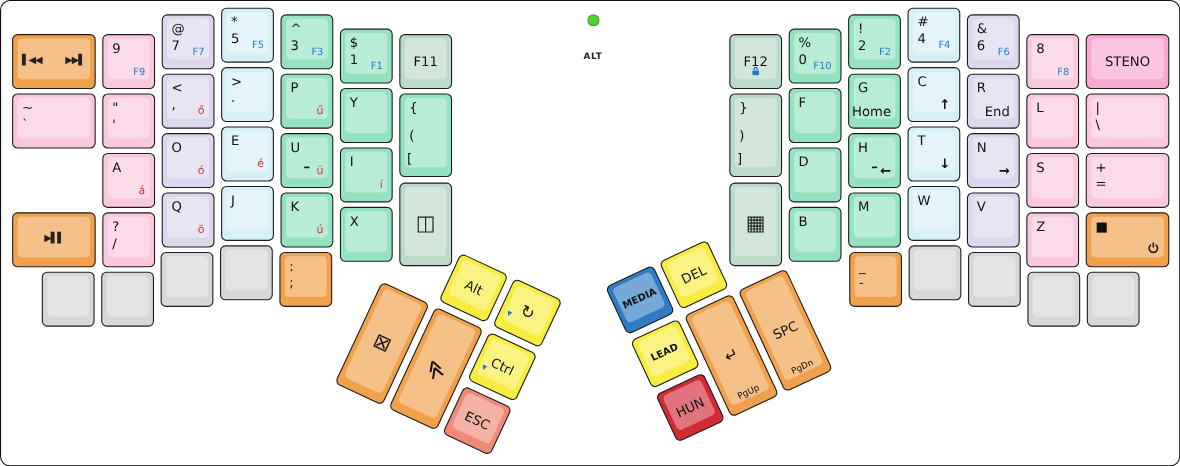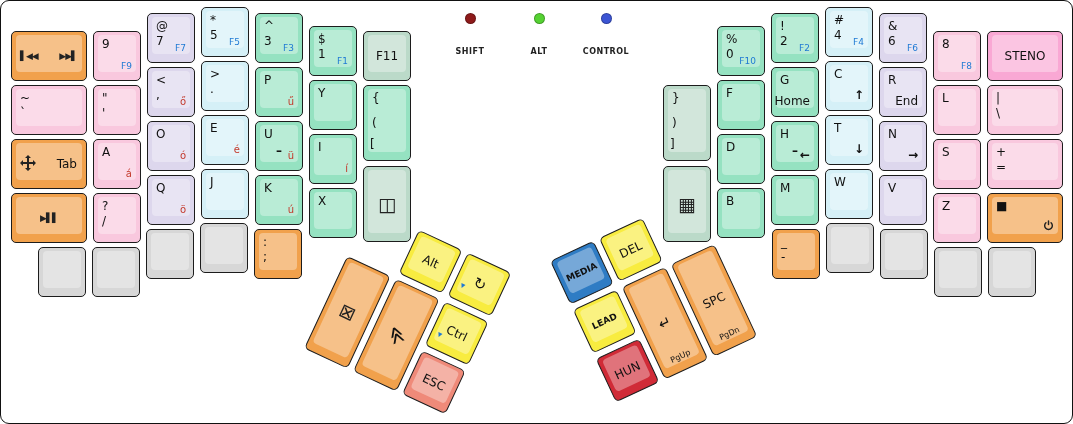--- a/index.html
+++ b/index.html
@@ -99,27 +99,20 @@
 <div class="key" style="left: 10px; top: 30px; width: 76px; height: 50px; background: rgb(241, 161, 76);">
       <div class="face"></div>
       <span class="lbl p-cl c-icon">▌◀◀</span>
       <span class="lbl p-cr c-icon">▶▶▌</span>
     </div>
     <div class="key" style="left: 10px; top: 84px; width: 76px; height: 50px; background: rgb(249, 200, 222);">
       <div class="face"></div>
       <span class="lbl p-tl">~</span>
       <span class="lbl p-l2">`</span>
     </div>
-    <div class="key" style="left: 10px; top: 138px; width: 76px; height: 50px; background: rgb(241, 161, 76);">
-      <div class="face"></div>
-      <span class="lbl p-cl"><svg width="16" height="16" viewBox="0 0 16 16" aria-hidden="true">
-          <path d="M8 0 L11 3 H9 V7 H13 V5 L16 8 L13 11 V9 H9 V13 H11 L8 16 L5 13 H7 V9 H3 V11 L0 8 L3 5 V7 H7 V3 H5 Z" fill="#222"></path>
-        </svg></span>
-      <span class="lbl p-cr">Tab</span>
-    </div>
     <div class="key" style="left: 10px; top: 192px; width: 76px; height: 50px; background: rgb(241, 161, 76);">
       <div class="face"></div>
       <span class="lbl p-c c-icon">▶▌▌</span>
     </div>
     <div class="key" style="left: 92px; top: 30px; width: 48px; height: 50px; background: rgb(249, 200, 222);">
       <div class="face"></div>
       <span class="lbl p-tl">9</span>
       <span class="lbl p-br c-fkey">F9</span>
     </div>
     <div class="key" style="left: 92px; top: 84px; width: 48px; height: 50px; background: rgb(249, 200, 222);">
@@ -243,20 +236,28 @@
     <div class="key" style="left: 145px; top: 228px; width: 48px; height: 50px; background: rgb(215, 215, 215);">
       <div class="face"></div>
     </div>
     <div class="key" style="left: 199px; top: 222px; width: 48px; height: 50px; background: rgb(215, 215, 215);">
       <div class="face"></div>
     </div>
     <div class="key" style="left: 253px; top: 228px; width: 48px; height: 50px; background: rgb(241, 161, 76);">
       <div class="face"></div>
       <span class="lbl p-tl">:</span>
       <span class="lbl p-l2">;</span>
+    </div>
+    <div class="key" style="left: 662px; top: 30px; width: 48px; height: 50px; background: rgb(187, 218, 201);">
+      <div class="face"></div>
+      <span class="lbl p-c">F12</span>
+      <span class="lbl p-bc"><svg width="8" height="9" viewBox="0 0 8 9" aria-hidden="true">
+          <rect x="1" y="4" width="6" height="4.5" rx="1" fill="#1F7AD4"></rect>
+          <path d="M2.5 4 V2.8 A1.5 1.5 0 0 1 5.5 2.8 V4" stroke="#1F7AD4" stroke-width="1.2" fill="none"></path>
+        </svg></span>
     </div>
     <div class="key" style="left: 662px; top: 84px; width: 48px; height: 76px; background: rgb(187, 218, 201);">
       <div class="face"></div>
       <span class="lbl p-tl">}</span>
       <span class="lbl p-cl">)</span>
       <span class="lbl p-bl">]</span>
     </div>
     <div class="key" style="left: 662px; top: 165px; width: 48px; height: 76px; background: rgb(187, 218, 201);">
       <div class="face"></div>
       <span class="lbl p-c c-iconbig">▦</span>
@@ -389,16 +390,14 @@
     </div>
     <div class="key" style="left: 879px; top: 228px; width: 48px; height: 50px; background: rgb(215, 215, 215);">
       <div class="face"></div>
     </div>
     <div class="key" style="left: 933px; top: 246px; width: 48px; height: 50px; background: rgb(215, 215, 215);">
       <div class="face"></div>
     </div>
     <div class="key" style="left: 987px; top: 246px; width: 48px; height: 50px; background: rgb(215, 215, 215);">
       <div class="face"></div>
     </div>
-    <div class="ind" style="left: 438px;"><span class="dot" style="background: rgb(142, 26, 26);"></span><span class="ilbl">SHIFT</span></div>
     <div class="ind" style="left: 507px;"><span class="dot" style="background: rgb(85, 210, 50);"></span><span class="ilbl">ALT</span></div>
-    <div class="ind" style="left: 574px;"><span class="dot" style="background: rgb(60, 85, 212);"></span><span class="ilbl">CONTROL</span></div>
   </div>
 
 </body></html>

